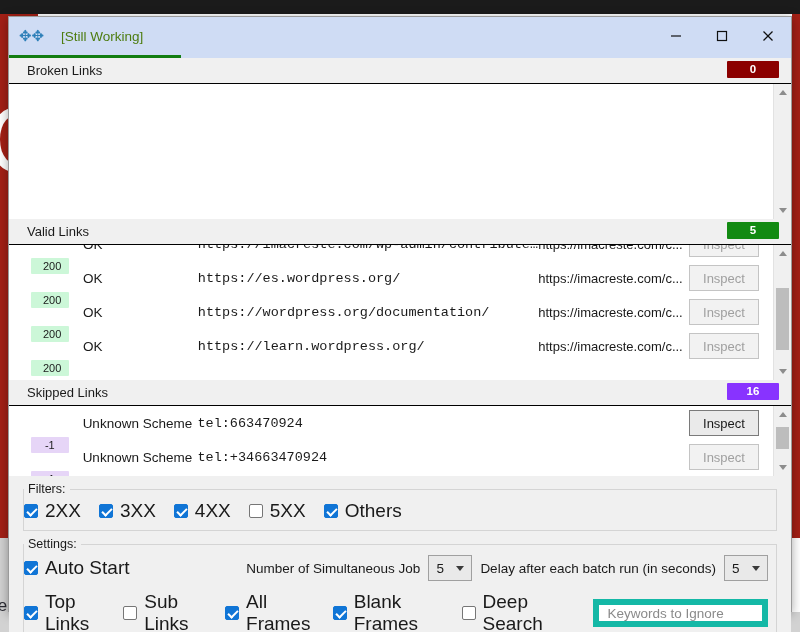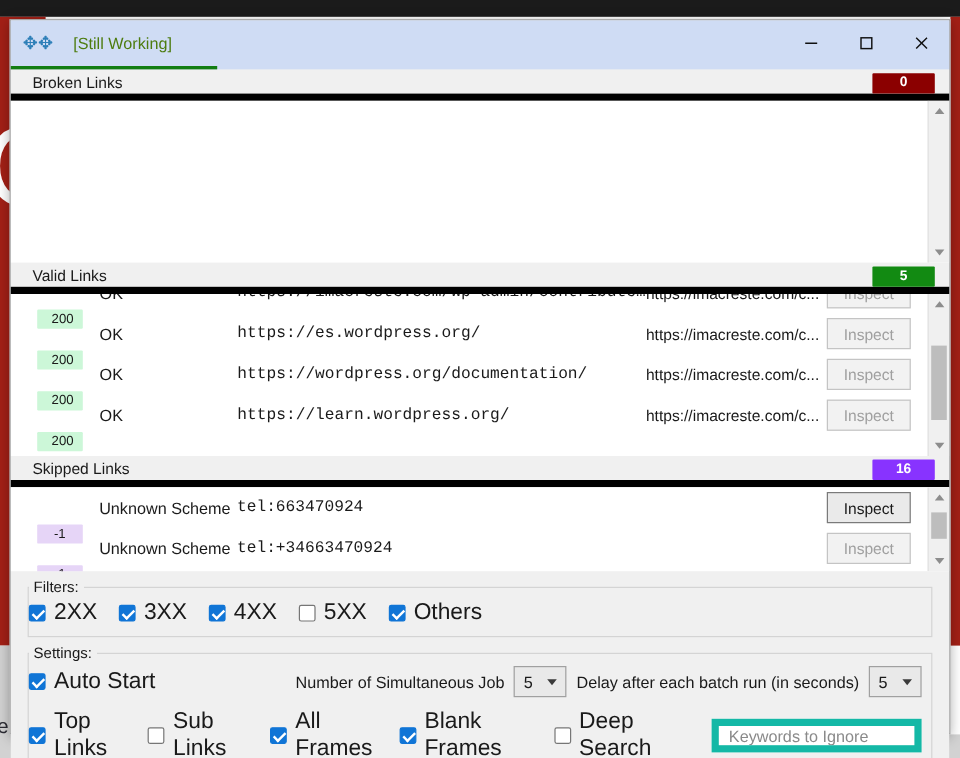--- a/index.html
+++ b/index.html
@@ -73,21 +73,21 @@
 
   
   .progress-track {
     height: 3px; background: #cfdcf4; position: relative; flex: 0 0 auto;
   }
   .progress-fill { height: 3px; background: #127d12; }
 
   
   .sec-header {
     height: 26px; background: #f0f0f0;
-    border-bottom: 6px solid #000000;
+    border-bottom: 1px solid #000000;
     display: flex; align-items: center;
     position: relative; flex: 0 0 auto;
   }
   .sec-header .label { font-size: 13px; color: #1a1a1a; margin-left: 18px; }
   .badge {
     position: absolute; right: 12px; top: 3px;
     min-width: 52px; height: 17px; line-height: 17px; text-align: center;
     font-size: 11.5px; font-weight: bold; color: #ffffff; border-radius: 1px;
   }
   .badge.red { background: #8b0000; }

